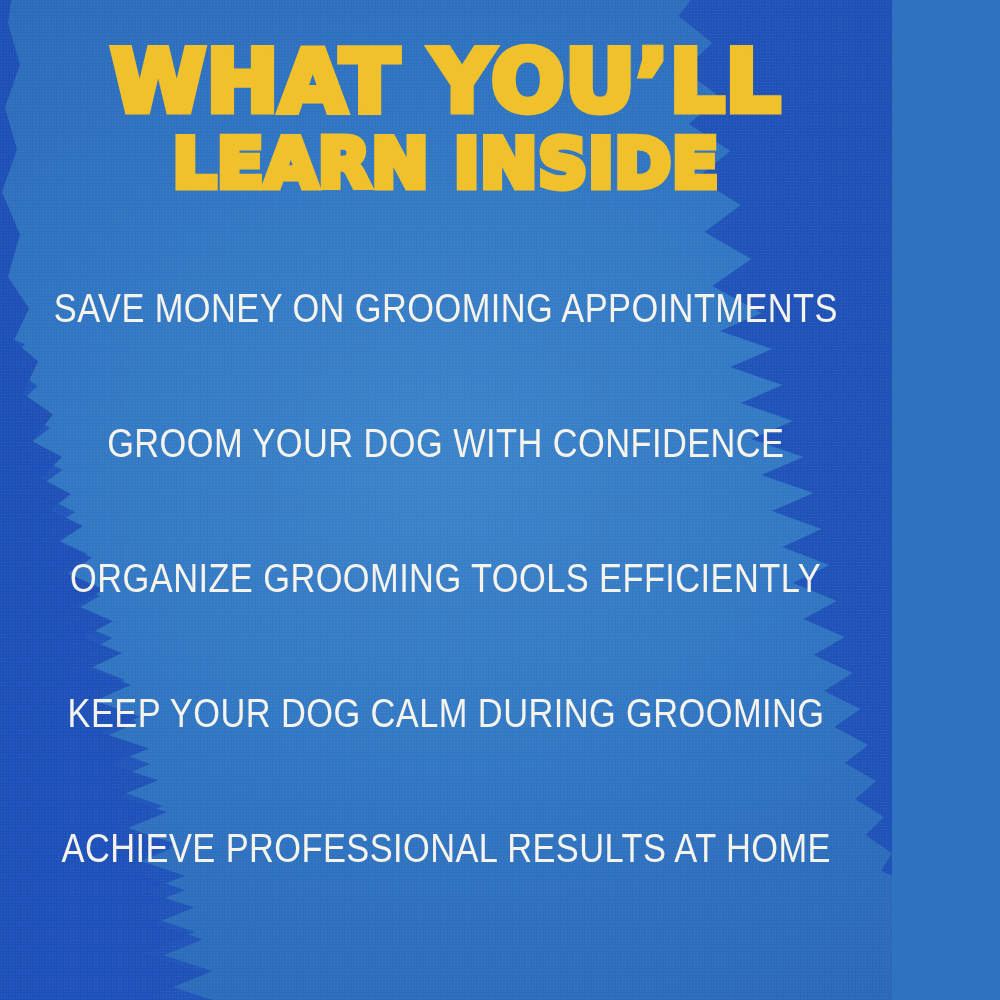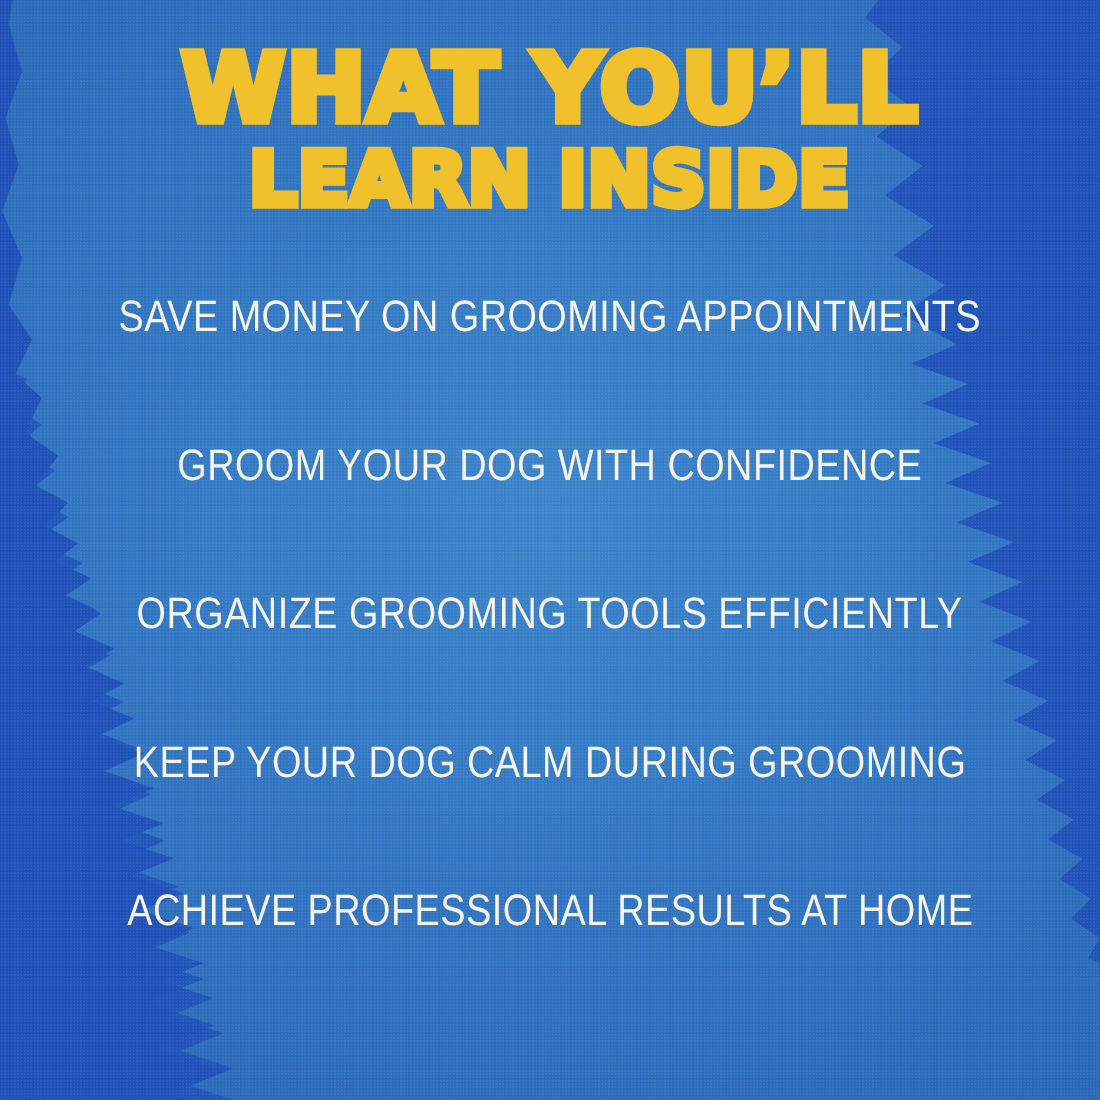--- a/index.html
+++ b/index.html
@@ -6,24 +6,24 @@
     margin: 0;
     padding: 0;
     width: 1000px;
     height: 1000px;
     overflow: hidden;
     background: #2E72C0;
   }
 
   #poster {
     position: relative;
-    width: 1000px;
+    width: 892px;
     height: 1000px;
     overflow: hidden;
-    background: #0f766e;
+    background: #c2410c;
     font-family: "Liberation Sans", sans-serif;
   }
 
   
   .bg-base {
     position: absolute;
     inset: 0;
     background:
       radial-gradient(ellipse 780px 640px at 50% 46%, #3C84CA 0%, #3379C4 42%, #2E70BE 72%, #2A69B8 100%);
   }
@@ -158,21 +158,21 @@
     line-height: 0.92;
     text-transform: uppercase;
     -webkit-text-stroke: 7px #F0C12B;
     paint-order: stroke fill;
   }
 
   .headline-line.l1 { font-size: 86px; }
   .headline-line.l2 { font-size: 68px; margin-top: 12px; }
 
   .benefits {
-    margin-top: 70px;
+    margin-top: 90px;
     width: 100%;
     display: flex;
     flex-direction: column;
     align-items: center;
   }
 
   .benefit {
     color: #F6F3EB;
     font-family: "Liberation Sans Narrow", "Liberation Sans", sans-serif;
     font-size: 40px;

